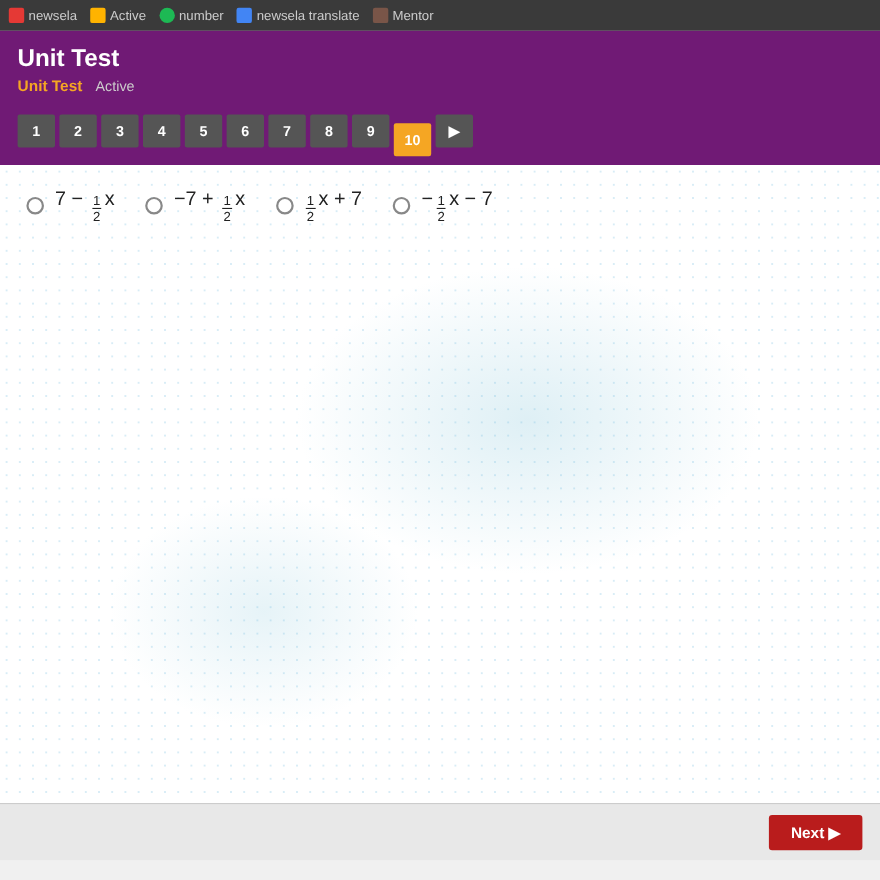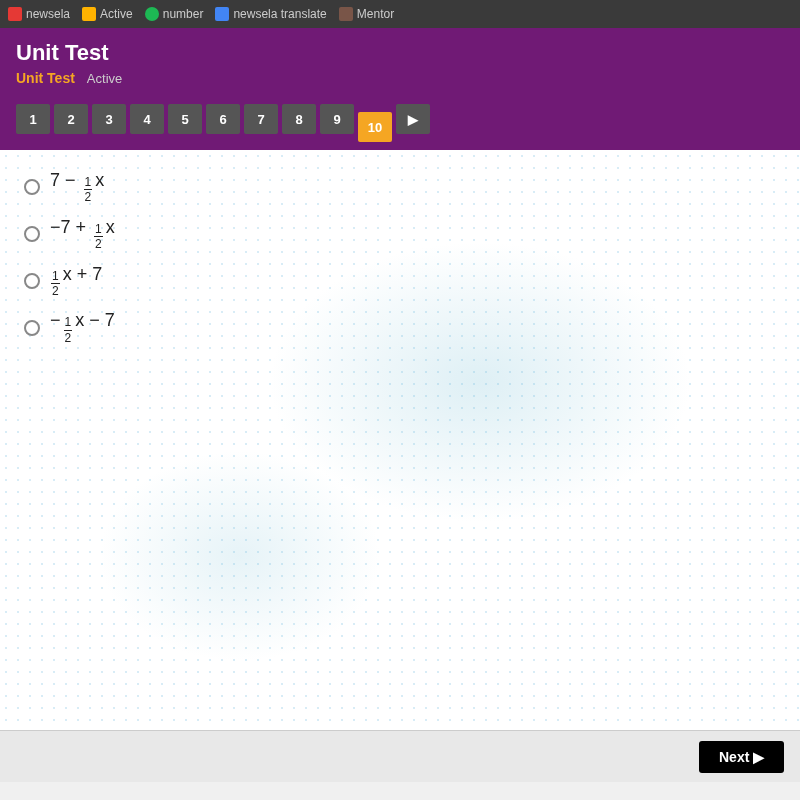--- a/index.html
+++ b/index.html
@@ -137,22 +137,22 @@
       color: #222;
       margin-bottom: 28px;
       line-height: 1.4;
     }
 
     .options-list {
       position: relative;
       z-index: 1;
       list-style: none;
       display: flex;
-      flex-direction: column;
-      gap: 12px;
+      flex-direction: row;
+      gap: 28px;
     }
 
     .option-item {
       display: flex;
       align-items: center;
       gap: 10px;
     }
 
     .radio-circle {
       width: 16px;
@@ -195,21 +195,21 @@
       height: 52px;
       background: #e8e8e8;
       border-top: 1px solid #ccc;
       display: flex;
       align-items: center;
       justify-content: flex-end;
       padding: 0 16px;
       gap: 10px;
     }
     .btn-next {
-      background: #000000;
+      background: #b91c1c;
       color: #fff;
       border: none;
       padding: 8px 20px;
       font-size: 14px;
       font-weight: bold;
       border-radius: 3px;
       cursor: pointer;
     }
   </style>
 </head>

